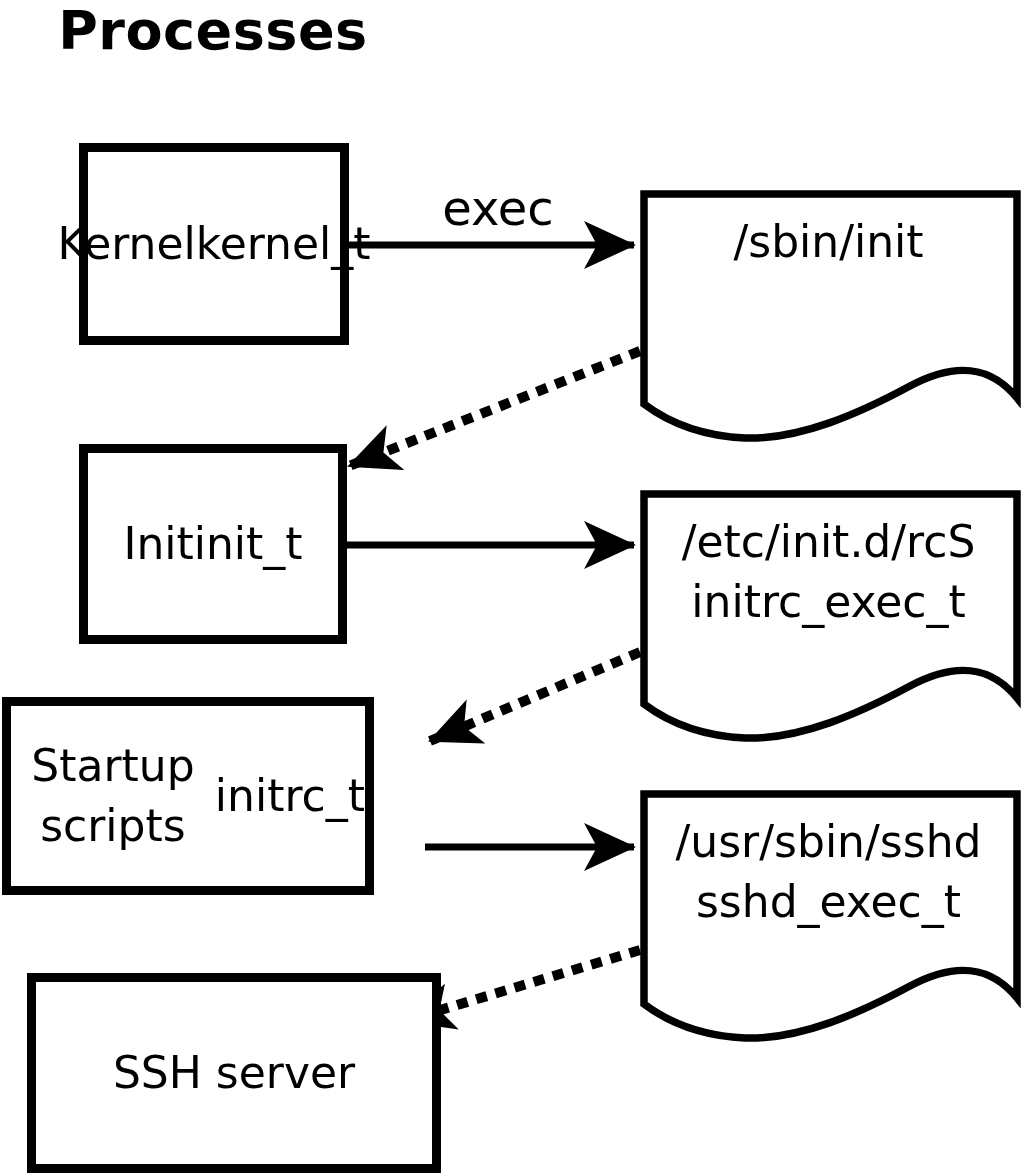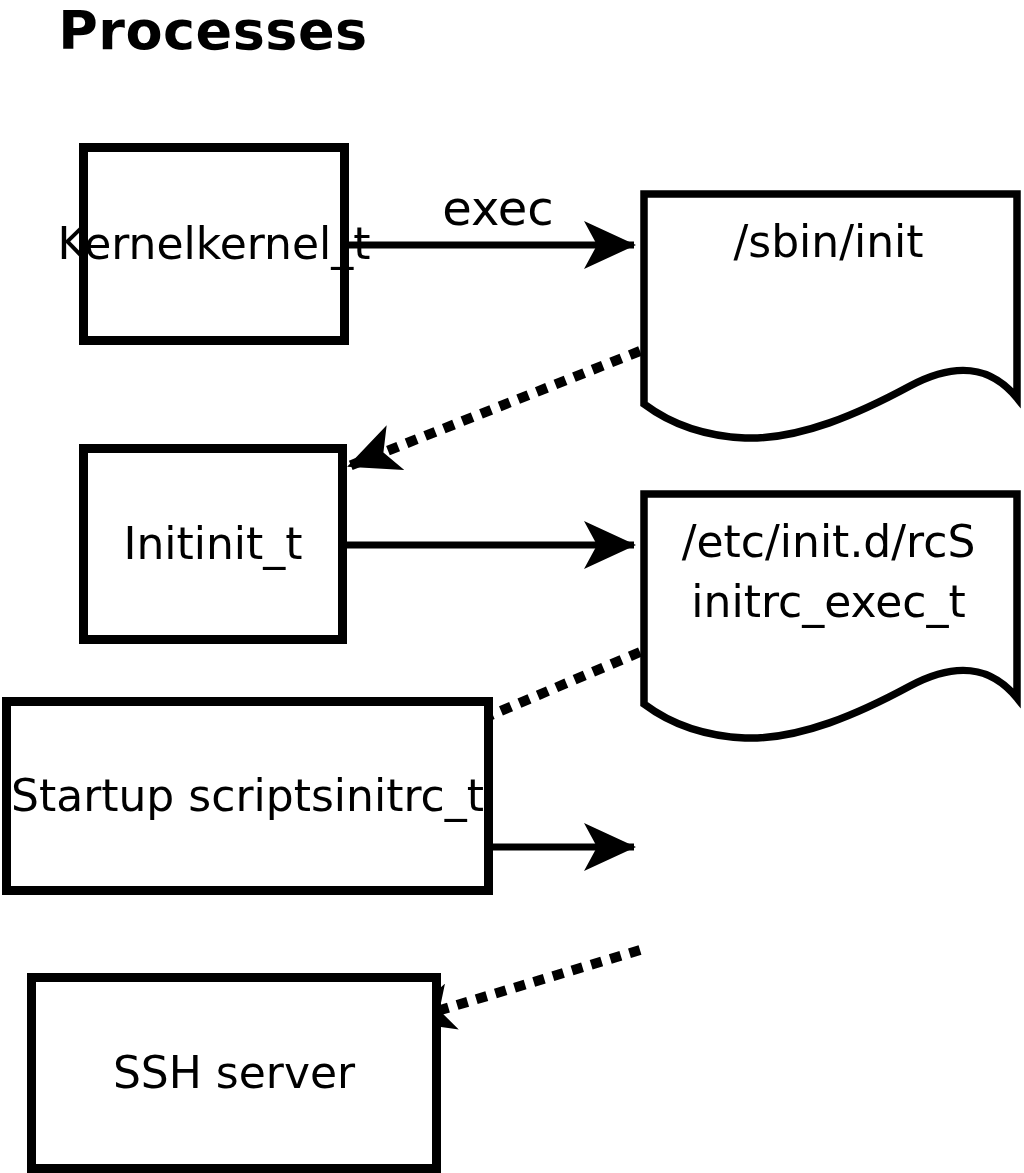--- a/index.html
+++ b/index.html
@@ -31,21 +31,21 @@
     display: flex;
     flex-direction: row;
     align-items: center;
     justify-content: center;
     text-align: center;
     font-size: 44px;
     line-height: 60px;
   }
   .pbox-kernel  { left: 79px; top: 143px; width: 270px; height: 202px; }
   .pbox-init    { left: 79px; top: 420px; width: 268px; height: 200px; margin-top: 24px; }
-  .pbox-initrc  { left: 2px;  top: 697px; width: 491px; height: 198px; }
+  .pbox-initrc  { left: 2px;  top: 697px; width: 372px; height: 198px; }
   .pbox-sshd    { left: 27px; top: 973px; width: 414px; height: 200px; }
   .doc {
     position: absolute;
     left: 640px;
     width: 381px;
     height: 260px;
   }
   .doc-1 { top: 190px; }
   .doc-2 { top: 490px; }
   .doc-3 { top: 790px; }
@@ -96,20 +96,29 @@
   <div class="doc doc-2">
     <svg width="381" height="256" viewBox="0 0 381 256">
       <path d="M 4 4 L 377 4 L 377 208 C 350 175 315 172 270 196 C 220 223 160 250 105 248 C 62 246 28 232 4 214 Z" fill="#ffffff" stroke="#000000" stroke-width="7.5" stroke-linejoin="miter"></path>
     </svg>
     <div class="doc-text">
       <div>/etc/init.d/rcS</div>
       <div>initrc_exec_t</div>
     </div>
   </div>
 
+  <div class="doc doc-3">
+    <svg width="381" height="256" viewBox="0 0 381 256">
+      <path d="M 4 4 L 377 4 L 377 208 C 350 175 315 172 270 196 C 220 223 160 250 105 248 C 62 246 28 232 4 214 Z" fill="#ffffff" stroke="#000000" stroke-width="7.5" stroke-linejoin="miter"></path>
+    </svg>
+    <div class="doc-text">
+      <div>/usr/sbin/sshd</div>
+      <div>sshd_exec_t</div>
+    </div>
+  </div>
 
   <svg class="arrow-layer" width="1024" height="1173" viewBox="0 0 1024 1173">
     <defs>
       <marker id="ah" viewBox="0 0 52 48" markerWidth="52" markerHeight="48" refX="50" refY="24" orient="auto" markerUnits="userSpaceOnUse">
         <path d="M0 0 L52 24 L0 48 L13 24 Z" fill="#000000"></path>
       </marker>
     </defs>
 
     <line x1="347" y1="245" x2="634" y2="245" stroke="#000000" stroke-width="7" marker-end="url(#ah)"></line>
     <line x1="345" y1="545" x2="634" y2="545" stroke="#000000" stroke-width="7" marker-end="url(#ah)"></line>

